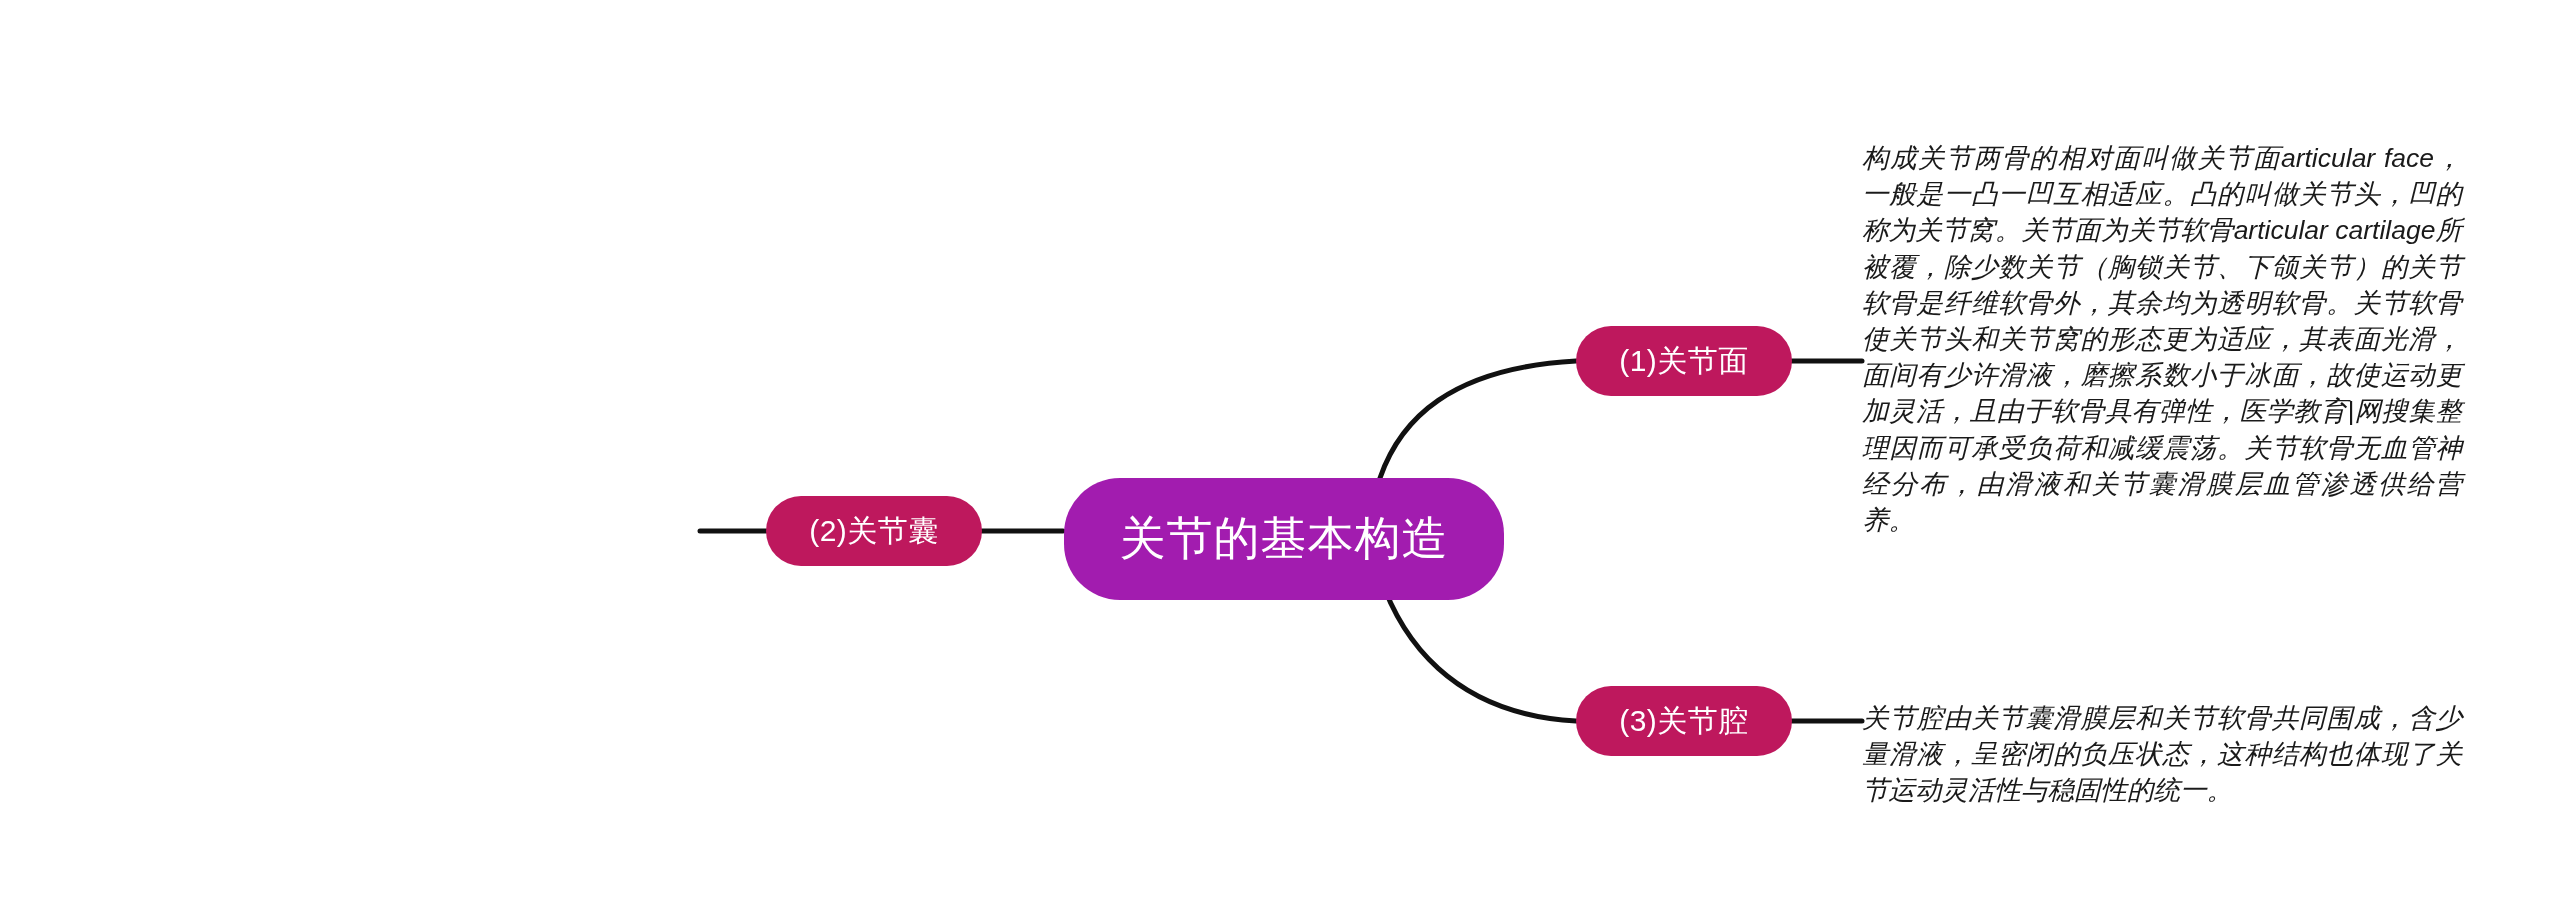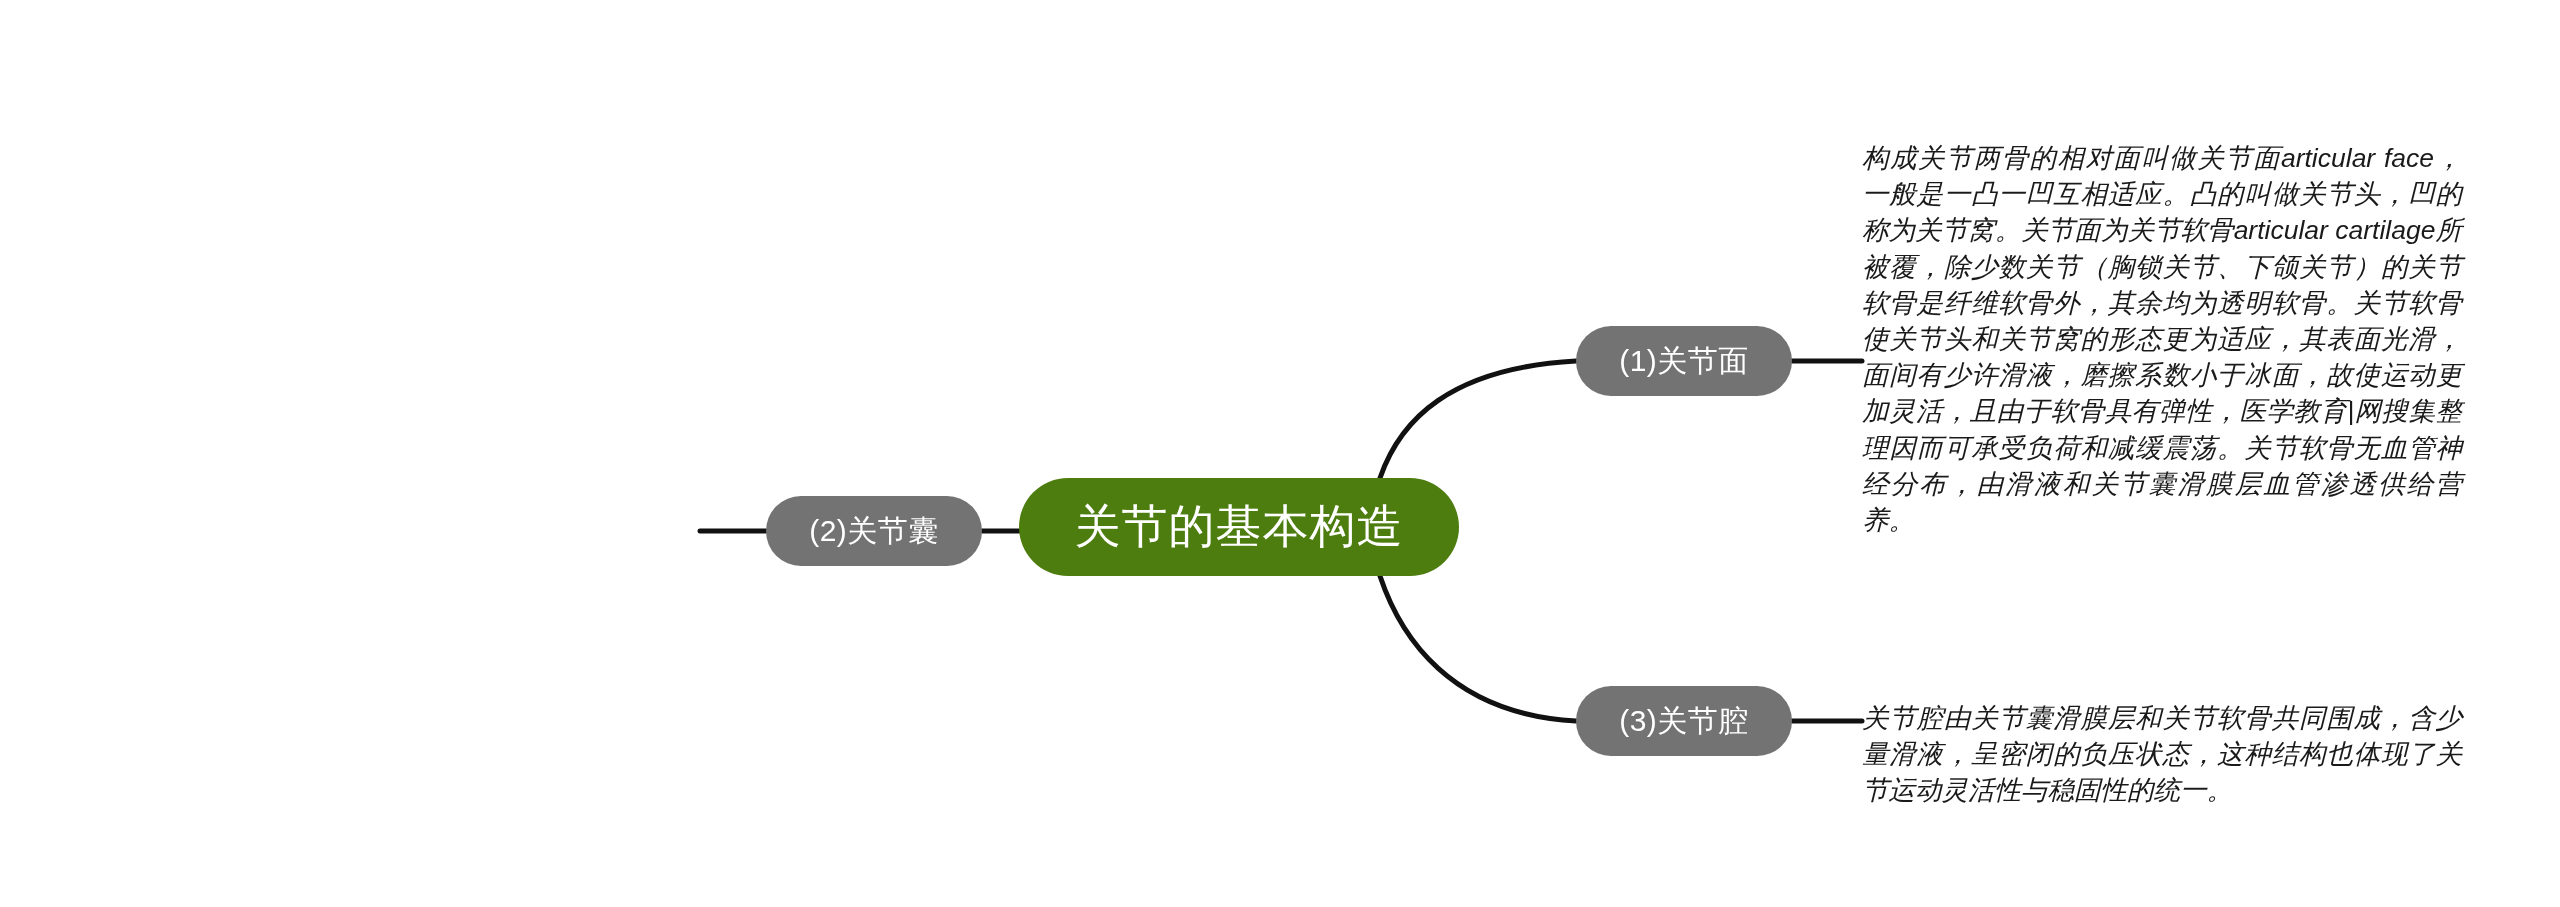--- a/index.html
+++ b/index.html
@@ -31,32 +31,32 @@
   
   .node {
     position: absolute;
     display: flex;
     align-items: center;
     justify-content: center;
     box-sizing: border-box;
     white-space: nowrap;
   }
   .node-center {
-    background: #4d7c0f;
+    background: #a21caf;
     color: #ffffff;
     border-radius: 56px;
     font-size: 46px;
     letter-spacing: 1px;
-    left: 1019px;
+    left: 1064px;
     top: 478px;
     width: 440px;
-    height: 98px;
+    height: 122px;
   }
   .node-branch {
-    background: #737373;
+    background: #be185d;
     color: #ffffff;
     border-radius: 40px;
     font-size: 30px;
     letter-spacing: 0.5px;
   }
   #node-branch-1 { left: 1576px; top: 326px; width: 216px; height: 70px; }
   #node-branch-2 { left: 766px;  top: 496px; width: 216px; height: 70px; }
   #node-branch-3 { left: 1576px; top: 686px; width: 216px; height: 70px; }
 
   

